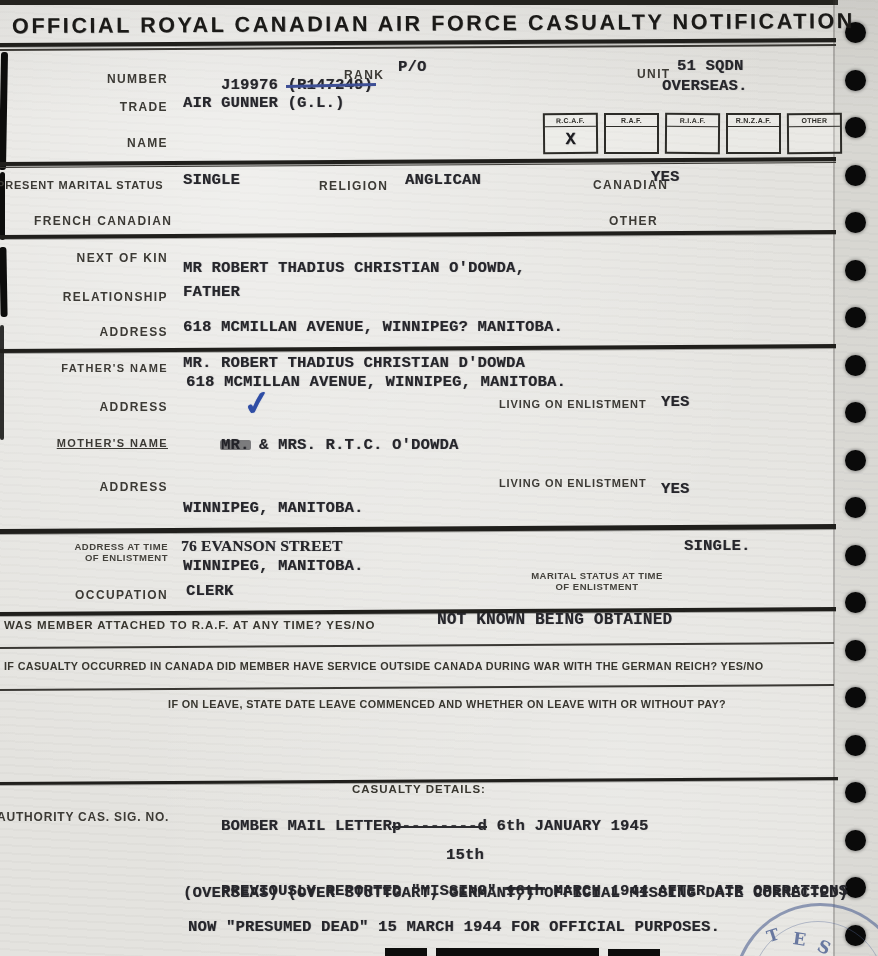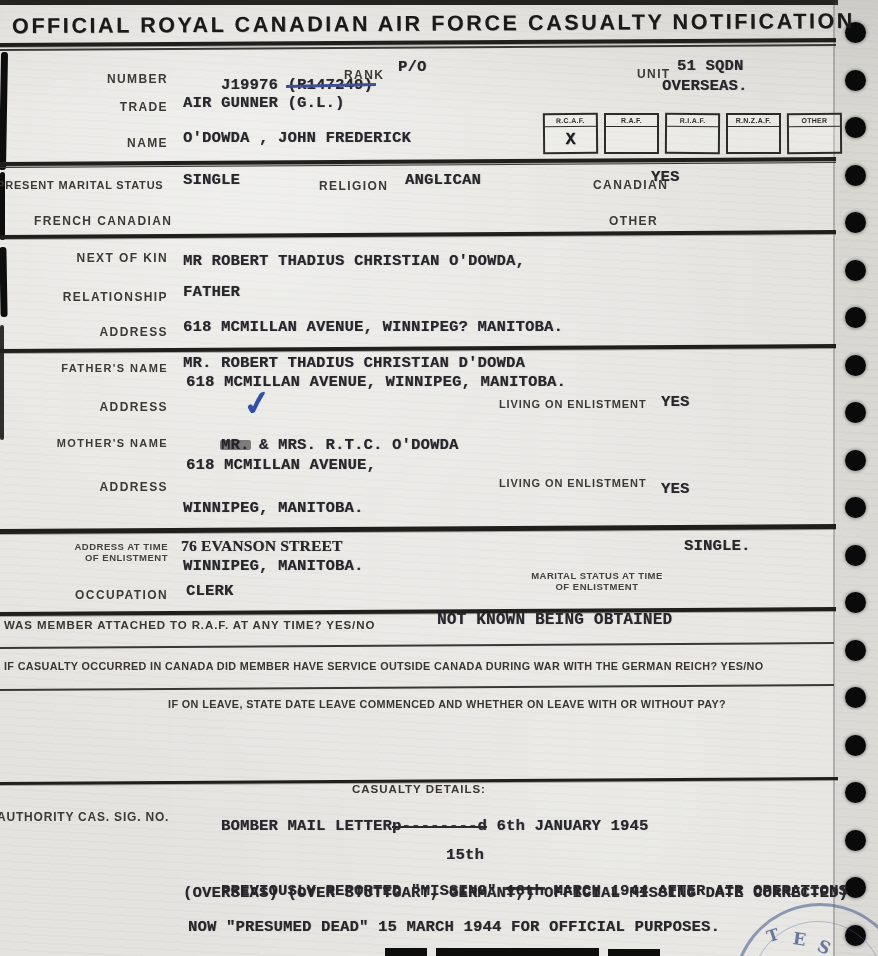--- a/index.html
+++ b/index.html
@@ -129,57 +129,55 @@
       <div class="sbox-label">R.N.Z.A.F.</div>
       <div class="sbox-mark"></div>
     </div>
     <div class="sbox" style="transform:rotate(-0.4deg);">
       <div class="sbox-label">OTHER</div>
       <div class="sbox-mark"></div>
     </div>
   </div>
 
   <div class="plbl" style="left:20px;top:136px;width:148px;text-align:right;">NAME</div>
-  <div class="typed" style="left:183px;top:129px;">O'DOWDA , JOHN FREDERICK</div>
 
   <div class="rule" style="left:0;top:157px;width:836px;height:3.5px;"></div>
   <div class="rule rule-lt" style="left:0;top:162px;width:836px;height:1px;"></div>
 
   <div class="plbl" style="left:-3px;top:179px;font-size:11px;letter-spacing:0.8px;">PRESENT MARITAL STATUS</div>
   <div class="typed" style="left:183px;top:171px;">SINGLE</div>
   <div class="plbl" style="left:319px;top:179px;">RELIGION</div>
   <div class="typed" style="left:377px;top:171px;margin-left:28px;">ANGLICAN</div>
   <div class="plbl" style="left:593px;top:178px;">CANADIAN</div>
   <div class="typed" style="left:651px;top:168px;">YES</div>
   <div class="plbl" style="left:34px;top:214px;">FRENCH CANADIAN</div>
   <div class="plbl" style="left:609px;top:214px;">OTHER</div>
 
   <div class="rule" style="left:0;top:230px;width:836px;height:4px;"></div>
 
   <div class="plbl" style="left:20px;top:251px;width:148px;text-align:right;">NEXT OF KIN</div>
-  <div class="typed" style="left:183px;top:252px;text-align:center;">MR ROBERT THADIUS CHRISTIAN O'DOWDA,</div>
+  <div class="typed" style="left:183px;top:259px;text-align:center;">MR ROBERT THADIUS CHRISTIAN O'DOWDA,</div>
   <div class="plbl" style="left:20px;top:290px;width:148px;text-align:right;">RELATIONSHIP</div>
   <div class="typed" style="left:183px;top:283px;">FATHER</div>
   <div class="plbl" style="left:20px;top:325px;width:148px;text-align:right;">ADDRESS</div>
   <div class="typed" style="left:183px;top:318px;">618 MCMILLAN AVENUE, WINNIPEG? MANITOBA.</div>
 
   <div class="rule" style="left:0;top:344px;width:836px;height:3.5px;"></div>
 
   <div class="plbl" style="left:20px;top:362px;width:148px;text-align:right;font-size:11px;">FATHER'S NAME</div>
   <div class="typed" style="left:183px;top:354px;">MR. ROBERT THADIUS CHRISTIAN D'DOWDA</div>
   <div class="typed" style="left:186px;top:373px;">618 MCMILLAN AVENUE, WINNIPEG, MANITOBA.</div>
   <div class="plbl" style="left:20px;top:400px;width:148px;text-align:right;">ADDRESS</div>
   <div class="checkmark" style="left:243px;top:383px;">✓</div>
   <div class="plbl" style="left:499px;top:398px;font-size:11px;letter-spacing:0.9px;">LIVING ON ENLISTMENT</div>
   <div class="typed" style="left:661px;top:393px;">YES</div>
   <div class="typed" style="left:183px;top:418px;">
     <span class="blot">MR.</span><span> &amp; MRS. R.T.C. O'DOWDA</span>
   </div>
-  <div class="plbl" style="left:20px;top:437px;width:148px;text-align:right;font-size:11px;">MOTHER'S NAME</div>
-  <div class="typed" style="left:186px;top:456px;">618 MCMILLAN AVENUE,</div>
+  <div class="plbl" style="left:20px;top:437px;width:148px;text-align:right;font-size:11px;text-decoration:underline;">MOTHER'S NAME</div>
   <div class="plbl" style="left:20px;top:480px;width:148px;text-align:right;">ADDRESS</div>
   <div class="plbl" style="left:499px;top:477px;font-size:11px;letter-spacing:0.9px;">LIVING ON ENLISTMENT</div>
   <div class="typed" style="left:661px;top:480px;">YES</div>
   <div class="typed" style="left:183px;top:499px;">WINNIPEG, MANITOBA.</div>
 
   <div class="rule" style="left:0;top:524px;width:836px;height:4.5px;"></div>
 
   <div class="plbl-sm" style="left:58px;top:541px;width:110px;text-align:right;">
     <div>ADDRESS AT TIME</div>
     <div>OF ENLISTMENT</div>

